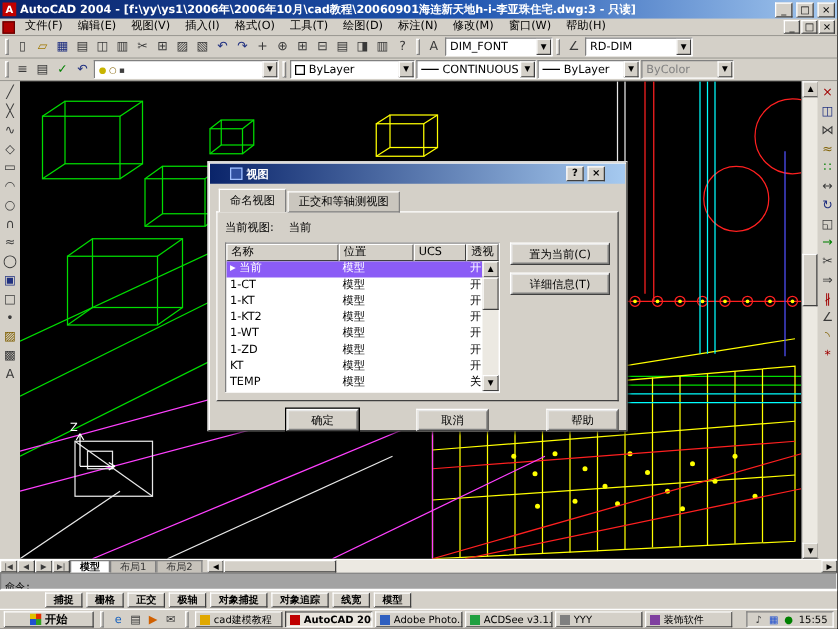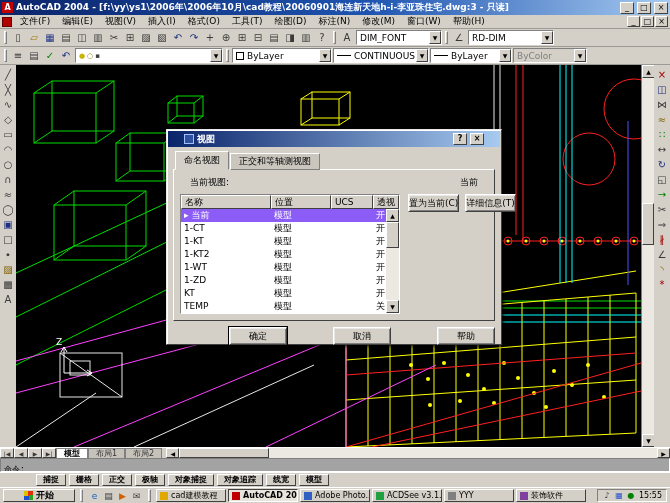--- a/index.html
+++ b/index.html
@@ -90,37 +90,37 @@
   .dlg-title{height:16px;background:linear-gradient(90deg,#0a246a,#a6caf0);display:flex;align-items:center;gap:3px;
     padding:0 16px;color:#fff;font-weight:bold;flex:none;margin:1px;}
   .dlg-icon{width:10px;height:10px;background:#3050a0;border:1px solid #a0c0ff;flex:none;}
   .dlg-title-text{flex:1;white-space:nowrap;overflow:hidden;}
   .dlg-body{flex:1;padding:3px 6px 6px;display:flex;flex-direction:column;}
   .dlg-tabs{display:flex;padding-left:2px;position:relative;z-index:2;}
   .dlg-tab{padding:2px 8px 1px;background:#d4d0c8;border:1px solid;border-color:#fff #808080 transparent #fff;margin-right:1px;white-space:nowrap;}
   .dlg-tab.inactive{margin-top:2px;padding-top:1px;background:#cac6be;border-bottom:1px solid #808080;}
   .tab-panel{flex:1;border:1px solid;border-color:#fff #404040 #404040 #fff;margin-top:-1px;
     padding:5px 6px 6px;display:flex;flex-direction:column;background:#d4d0c8;}
-  .current-row{display:flex;gap:12px;margin:1px 10px 5px;justify-content:space-between;}
+  .current-row{display:flex;gap:12px;margin:1px 0 5px;}
   .list-area{display:flex;gap:8px;flex:1;min-height:0;}
   .listview{flex:1;background:#fff;border:1px solid;border-color:#808080 #fff #fff #808080;
     display:flex;flex-direction:column;position:relative;overflow:hidden;}
   .lv-header{display:flex;height:14px;flex:none;}
   .lv-hcell{background:#d4d0c8;border:1px solid;border-color:#fff #404040 #404040 #fff;
     padding:0 3px;line-height:12px;overflow:hidden;white-space:nowrap;}
   .c-name{width:90px;flex:none;} .c-loc{width:60px;flex:none;} .c-ucs{width:42px;flex:none;} .c-persp{flex:1;}
   .lv-rows{flex:1;overflow:hidden;margin-right:13px;}
   .lv-row{display:flex;height:13px;line-height:13px;}
   .lv-row.selected{background:#8b5cf6;color:#fff;}
   .lv-cell{padding:0 3px;overflow:hidden;white-space:nowrap;}
   .lv-vscroll{position:absolute;right:0;top:14px;bottom:0;width:13px;background:#ece9e2;display:flex;flex-direction:column;}
   .lv-track{flex:1;position:relative;display:block;}
   .lv-thumb{position:absolute;left:0;top:0;width:100%;height:26px;background:#d4d0c8;
     border:1px solid;border-color:#fff #404040 #404040 #fff;display:block;}
-  .dlg-side{width:80px;display:flex;flex-direction:row;gap:6px;flex:none;}
+  .dlg-side{width:80px;display:flex;flex-direction:column;gap:6px;flex:none;}
   .btn{height:18px;background:#d4d0c8;border:1px solid;border-color:#fff #404040 #404040 #fff;
     box-shadow:inset 1px 1px 0 #e8e8e8,inset -1px -1px 0 #808080;
     font-family:inherit;font-size:9px;color:#000;display:flex;align-items:center;justify-content:center;white-space:nowrap;}
   .btn.default{outline:1px solid #000;}
   .dlg-footer{display:flex;gap:14px;justify-content:space-between;padding:6px 0 1px 56px;flex:none;}
   .dlg-footer .btn{width:58px;flex:none;}
 </style>
 </head>
 <body>
 

